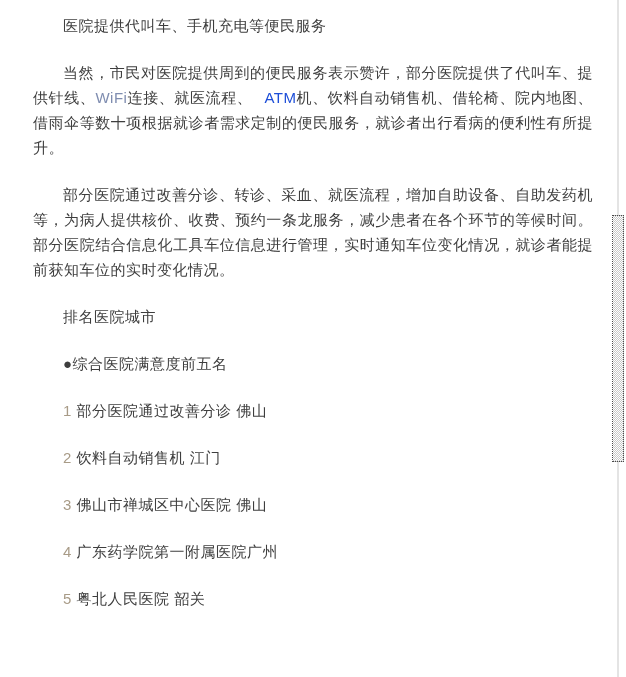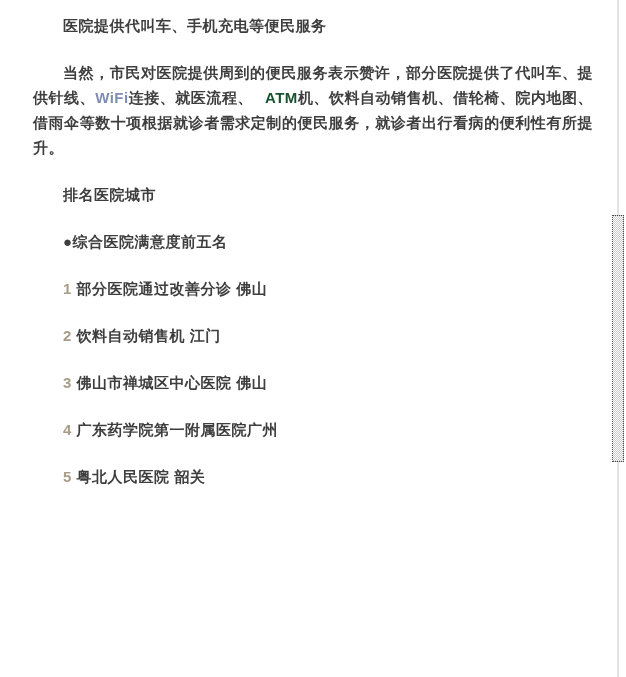--- a/index.html
+++ b/index.html
@@ -18,21 +18,20 @@
     padding: 13px 33px 0 33px;
     box-sizing: border-box;
   }
   .para {
     margin: 0 0 22px 0;
     font-size: 15px;
     line-height: 25px;
     text-indent: 2em;
     text-align: justify;
     letter-spacing: 0.5px;
-    font-weight: bold;
   }
   .para span { letter-spacing: 0.5px; }
   .right-border {
     position: absolute;
     top: 0;
     right: 7px;
     width: 2px;
     height: 677px;
     background: #e4e4e4;
   }
@@ -48,21 +47,22 @@
     background-size: 2px 2px;
     border: 1px dotted #4a4a4a;
   }
 </style>
 </head>
 <body style="color: rgb(62, 62, 62); background: rgb(255, 255, 255);">
 
 <div class="page">
   <p class="para">医院提供代叫车、手机充电等便民服务</p>
   <div>
-      <p class="para"><span>当然，市民对医院提供周到的便民服务表示赞许，部分医院提供了代叫车、提供针线、</span><span style="color: rgb(127, 141, 176);">WiFi</span><span>连接、就医流程、</span><span style="color: #14532d; margin-left: 12px;">ATM</span><span>机、饮料自动销售机、借轮椅、院内地图、借雨伞等数十项根据就诊者需求定制的便民服务，就诊者出行看病的便利性有所提升。</span></p>
+      <p class="para"><span>当然，市民对医院提供周到的便民服务表示赞许，部分医院提供了代叫车、提供针线、</span><span style="color: rgb(127, 141, 176);">WiFi</span><span>连接、就医流程、</span><span style="color: #1d4ed8; margin-left: 12px;">ATM</span><span>机、饮料自动销售机、借轮椅、院内地图、借雨伞等数十项根据就诊者需求定制的便民服务，就诊者出行看病的便利性有所提升。</span></p>
+      <p class="para"><span>部分医院通过改善分诊、转诊、采血、就医流程，增加自助设备、自助发药机等，为病人提供核价、收费、预约一条龙服务，减少患者在各个环节的等候时间。部分医院结合信息化工具车位信息进行管理，实时通知车位变化情况，就诊者能提前获知车位的实时变化情况。</span></p>
       <p class="para"><span>排名医院城市</span></p>
       <p class="para"><span>●综合医院满意度前五名</span></p>
       <p class="para"><span style="color: rgb(168, 155, 135);">1 </span><span>部分医院通过改善分诊 佛山</span></p>
       <p class="para"><span style="color: rgb(168, 155, 135);">2 </span><span>饮料自动销售机 江门</span></p>
       <p class="para"><span style="color: rgb(168, 155, 135);">3 </span><span>佛山市禅城区中心医院 佛山</span></p>
       <p class="para"><span style="color: rgb(168, 155, 135);">4 </span><span>广东药学院第一附属医院广州</span></p>
       <p class="para"><span style="color: rgb(168, 155, 135);">5 </span><span>粤北人民医院 韶关</span></p>
     </div>
 </div>
 

